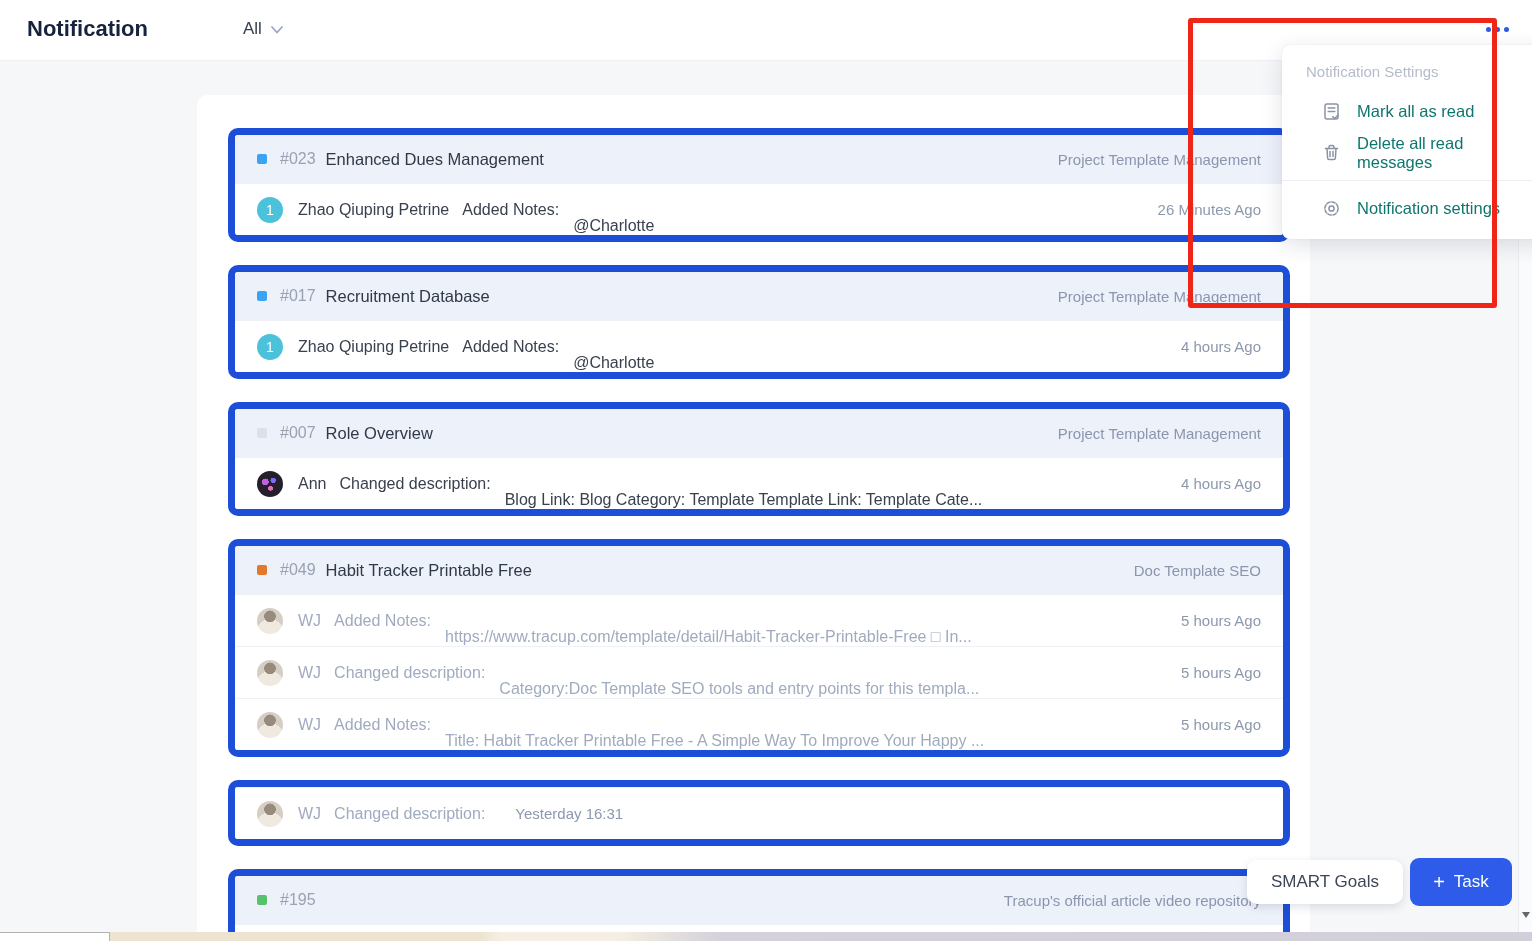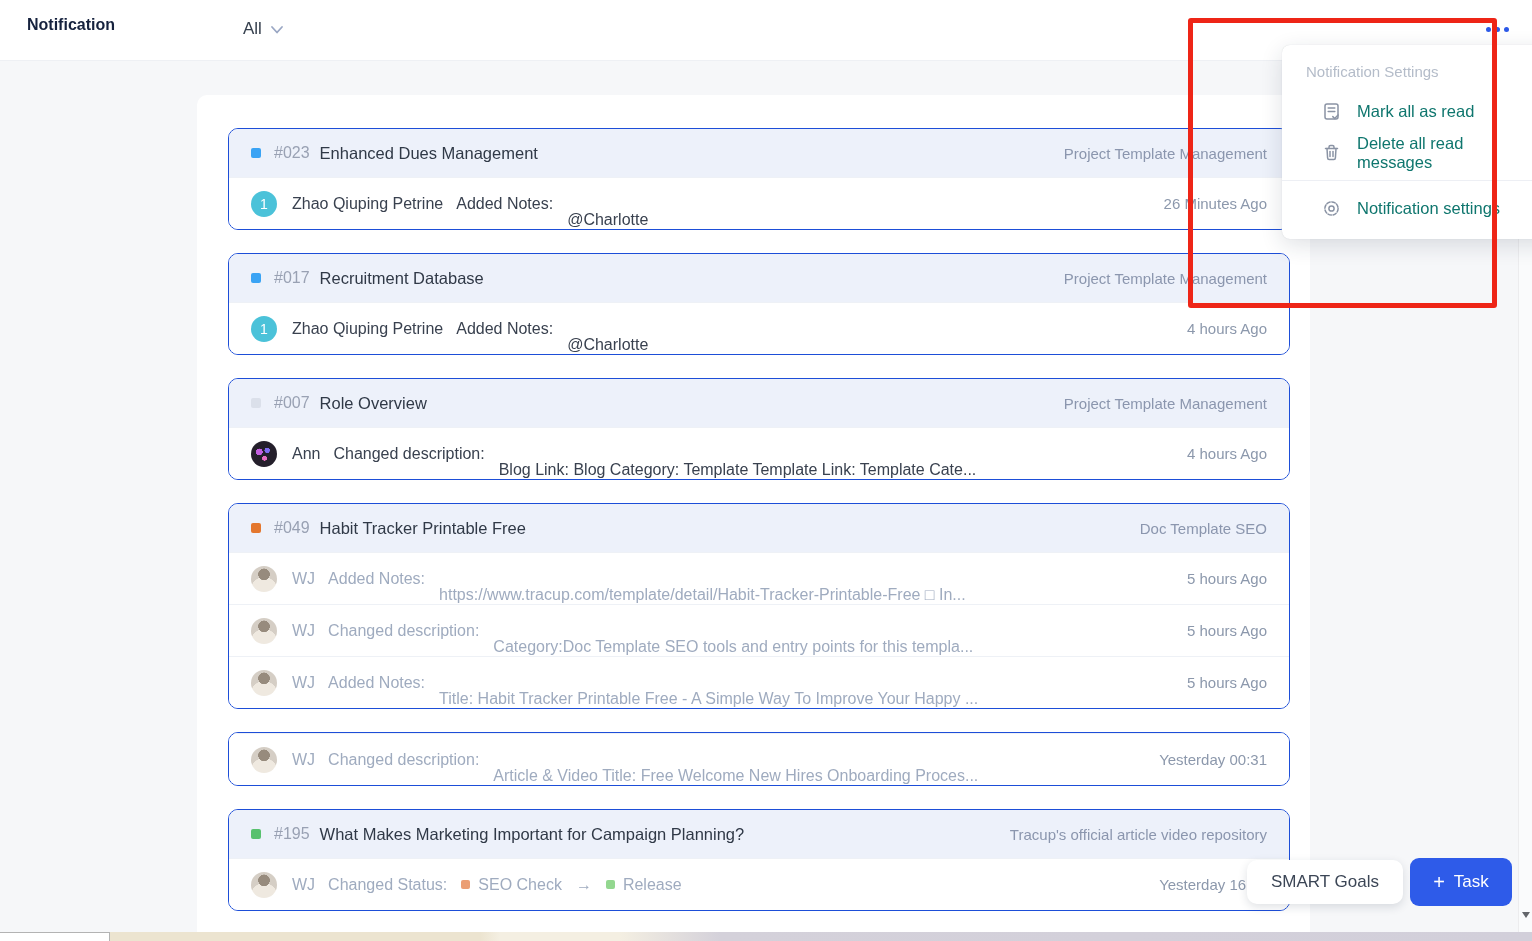--- a/index.html
+++ b/index.html
@@ -1,30 +1,30 @@
 <!DOCTYPE html>
 <html><head>
 <meta charset="utf-8">
 <style>
   * { margin:0; padding:0; box-sizing:border-box; }
   body { font-family:"Liberation Sans","DejaVu Sans",sans-serif; background:#fff; }
   .screen { position:relative; width:1532px; height:941px; overflow:hidden; background:#f6f7f9; }
 
   
   .topbar { position:absolute; left:0; top:0; width:1532px; height:61px; background:#fff; border-bottom:1px solid #eef0f4; z-index:5; }
-  .tb-title { position:absolute; left:27px; top:16px; font-size:16px; font-weight:700; color:#16223e; }
+  .tb-title { position:absolute; left:27px; top:16px; font-size:22px; font-weight:700; color:#16223e; }
   .tb-filter { position:absolute; left:195px; top:19px; display:flex; align-items:center; gap:7px; cursor:pointer; }
   .tb-filter-label { font-size:17px; color:#36404e;margin-left:48px; }
   .more-dots { position:absolute; left:1486px; top:27px; display:flex; gap:4px; cursor:pointer; }
   .more-dots i { width:5px; height:5px; border-radius:50%; background:#2c59e8; }
 
   
   .card { position:absolute; left:197px; top:95px; width:1113px; height:846px; background:#fff; border-radius:10px 10px 0 0; }
   .list { position:absolute; left:31px; top:33px; width:1062px; display:flex; flex-direction:column; gap:23px; }
-  .item { border:1px solid #1d4ed8; border-radius:10px; overflow:hidden; background:#fff; }
+  .item { border:7px solid #1d4ed8; border-radius:10px; overflow:hidden; background:#fff; }
   .hrow { height:48px; background:#edf1fa; display:flex; align-items:center; padding:0 22px; cursor:pointer; }
   .bullet { width:10px; height:10px; border-radius:2px; flex:none; }
   .nid { margin-left:13px; font-size:16px; color:#99a1b3; flex:none; }
   .ntitle { margin-left:10px; font-size:16.5px; color:#303947; white-space:nowrap; }
   .nmeta { margin-left:auto; font-size:15px; color:#8b96ae; white-space:nowrap; flex:none; }
   .entry { height:52px; background:#fff; border-top:1px solid #eef1f6; display:flex; align-items:center; padding:0 22px; font-size:16px; color:#39414f; cursor:pointer; }
   .avatar { width:26px; height:26px; border-radius:50%; flex:none; margin-right:15px; overflow:hidden; }
   .badge { display:flex; align-items:center; justify-content:center; color:#fff; font-size:14px; }
   .photo { background:radial-gradient(circle at 50% 32%, #978b7d 0 26%, rgba(0,0,0,0) 27%),
                       radial-gradient(circle at 50% 95%, #efe9e0 0 48%, rgba(0,0,0,0) 49%),
@@ -172,30 +172,28 @@
           <span class="econtent">Title: Habit Tracker Printable Free - A Simple Way To Improve Your Happy ...</span>
           <span class="etime">5 hours Ago</span>
         </div>
       </div>
 
       <div class="item read">
         <div class="entry">
           <span class="avatar photo"></span>
           <span class="euser">WJ</span>
           <span class="eaction">Changed description:</span>
-          <span class="econtent">Article &amp; Video Title: Free Welcome New Hires Onboarding Proces...</span>
-          <span class="etime">Yesterday 00:31</span>
+          <span class="etime">Yesterday 16:31</span>
         </div>
       </div>
 
       <div class="item read">
         <div class="hrow">
           <span class="bullet" style="background-color: rgb(88, 193, 110);"></span>
           <span class="nid">#195</span>
-          <span class="ntitle">What Makes Marketing Important for Campaign Planning?</span>
           <span class="nmeta">Tracup's official article video repository</span>
         </div>
         <div class="entry">
           <span class="avatar photo"></span>
           <span class="euser">WJ</span>
           <span class="eaction">Changed Status:</span>
           <span class="sq" style="background-color: rgb(235, 158, 116);"></span>
           <span class="seg">SEO Check</span>
           <span class="arrow">→</span>
           <span class="sq" style="background-color: rgb(147, 215, 143);"></span>

